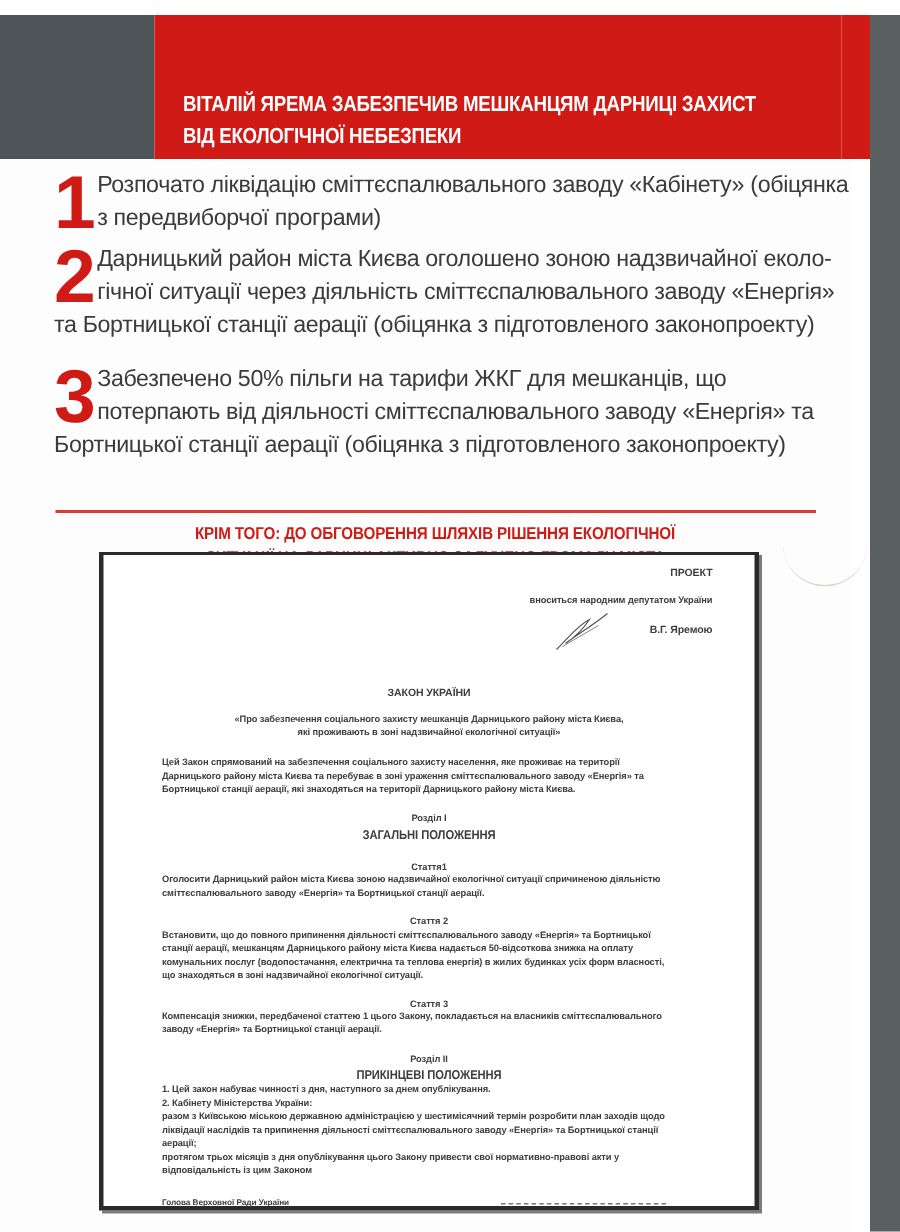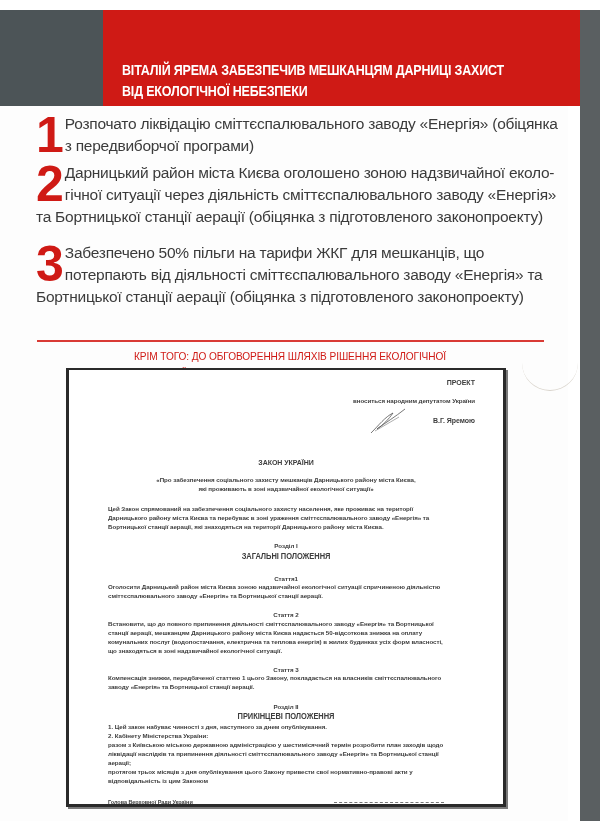--- a/index.html
+++ b/index.html
@@ -23,21 +23,21 @@
     .item .num { float: left; font-size: 50px; font-weight: bold; color: #cf1a15; line-height: 40px; height: 40px;
       margin-right: 1px; margin-top: 2px; font-family: "Liberation Sans", sans-serif; }
     .item .txt { letter-spacing: -0.25px; }
     .item1 { top: 103px; }
     .item2 { top: 152px; }
     .item3 { top: 232px; }
 
     .divider { position: absolute; left: 37px; top: 330px; width: 507px; height: 2px; background: #d93b35; }
 
     .sub-title { position: absolute; left: 100px; top: 338px; width: 380px; text-align: center; color: #cf1a15;
-      font-weight: normal; font-size: 11.5px; line-height: 16px; letter-spacing: -0.1px; }
+      font-weight: bold; font-size: 11.5px; line-height: 16px; letter-spacing: -0.1px; }
     .sub-title span { display: block; transform: scaleX(0.88); white-space: nowrap; }
 
     
     .doc { position: absolute; left: 66px; top: 358px; width: 440px; height: 439px; background: #ffffff;
       border: 3px solid #2a2a2a; border-top-width: 2px; box-shadow: 2px 2px 0 #7a7a7a; padding-left: 36px; }
     .doc * { color: #3d3d3d; }
     .d { position: absolute; font-size: 6.2px; line-height: 8px; font-weight: bold; white-space: nowrap; letter-spacing: -0.05px; }
     .d.right { text-align: right; }
     .d.center { text-align: center; }
     .d.big { font-size: 8.5px; line-height: 10px; transform: scaleX(0.88); }
@@ -58,21 +58,21 @@
   <div class="right-strip"></div>
   <div class="bottom-strip"></div>
 
   <div class="hdr-title">
     <div>ВІТАЛІЙ ЯРЕМА ЗАБЕЗПЕЧИВ МЕШКАНЦЯМ ДАРНИЦІ ЗАХИСТ</div>
     <div>ВІД ЕКОЛОГІЧНОЇ НЕБЕЗПЕКИ</div>
   </div>
 
   <div class="item item1">
     <span class="num">1</span>
-    <span class="txt">Розпочато ліквідацію сміттєспалювального заводу «Енергія» (обіцянка з передвиборчої програми)</span>
+    <span class="txt">Розпочато ліквідацію сміттєспалювального заводу «Кабінету» (обіцянка з передвиборчої програми)</span>
   </div>
   <div class="item item2">
     <span class="num">2</span>
     <span class="txt">Дарницький район міста Києва оголошено зоною надзвичайної еколо-гічної ситуації через діяльність сміттєспалювального заводу «Енергія» та Бортницької станції аерації (обіцянка з підготовленого законопроекту)</span>
   </div>
   <div class="item item3">
     <span class="num">3</span>
     <span class="txt">Забезпечено 50% пільги на тарифи ЖКГ для мешканців, що потерпають від діяльності сміттєспалювального заводу «Енергія» та Бортницької станції аерації (обіцянка з підготовленого законопроекту)</span>
   </div>
 

